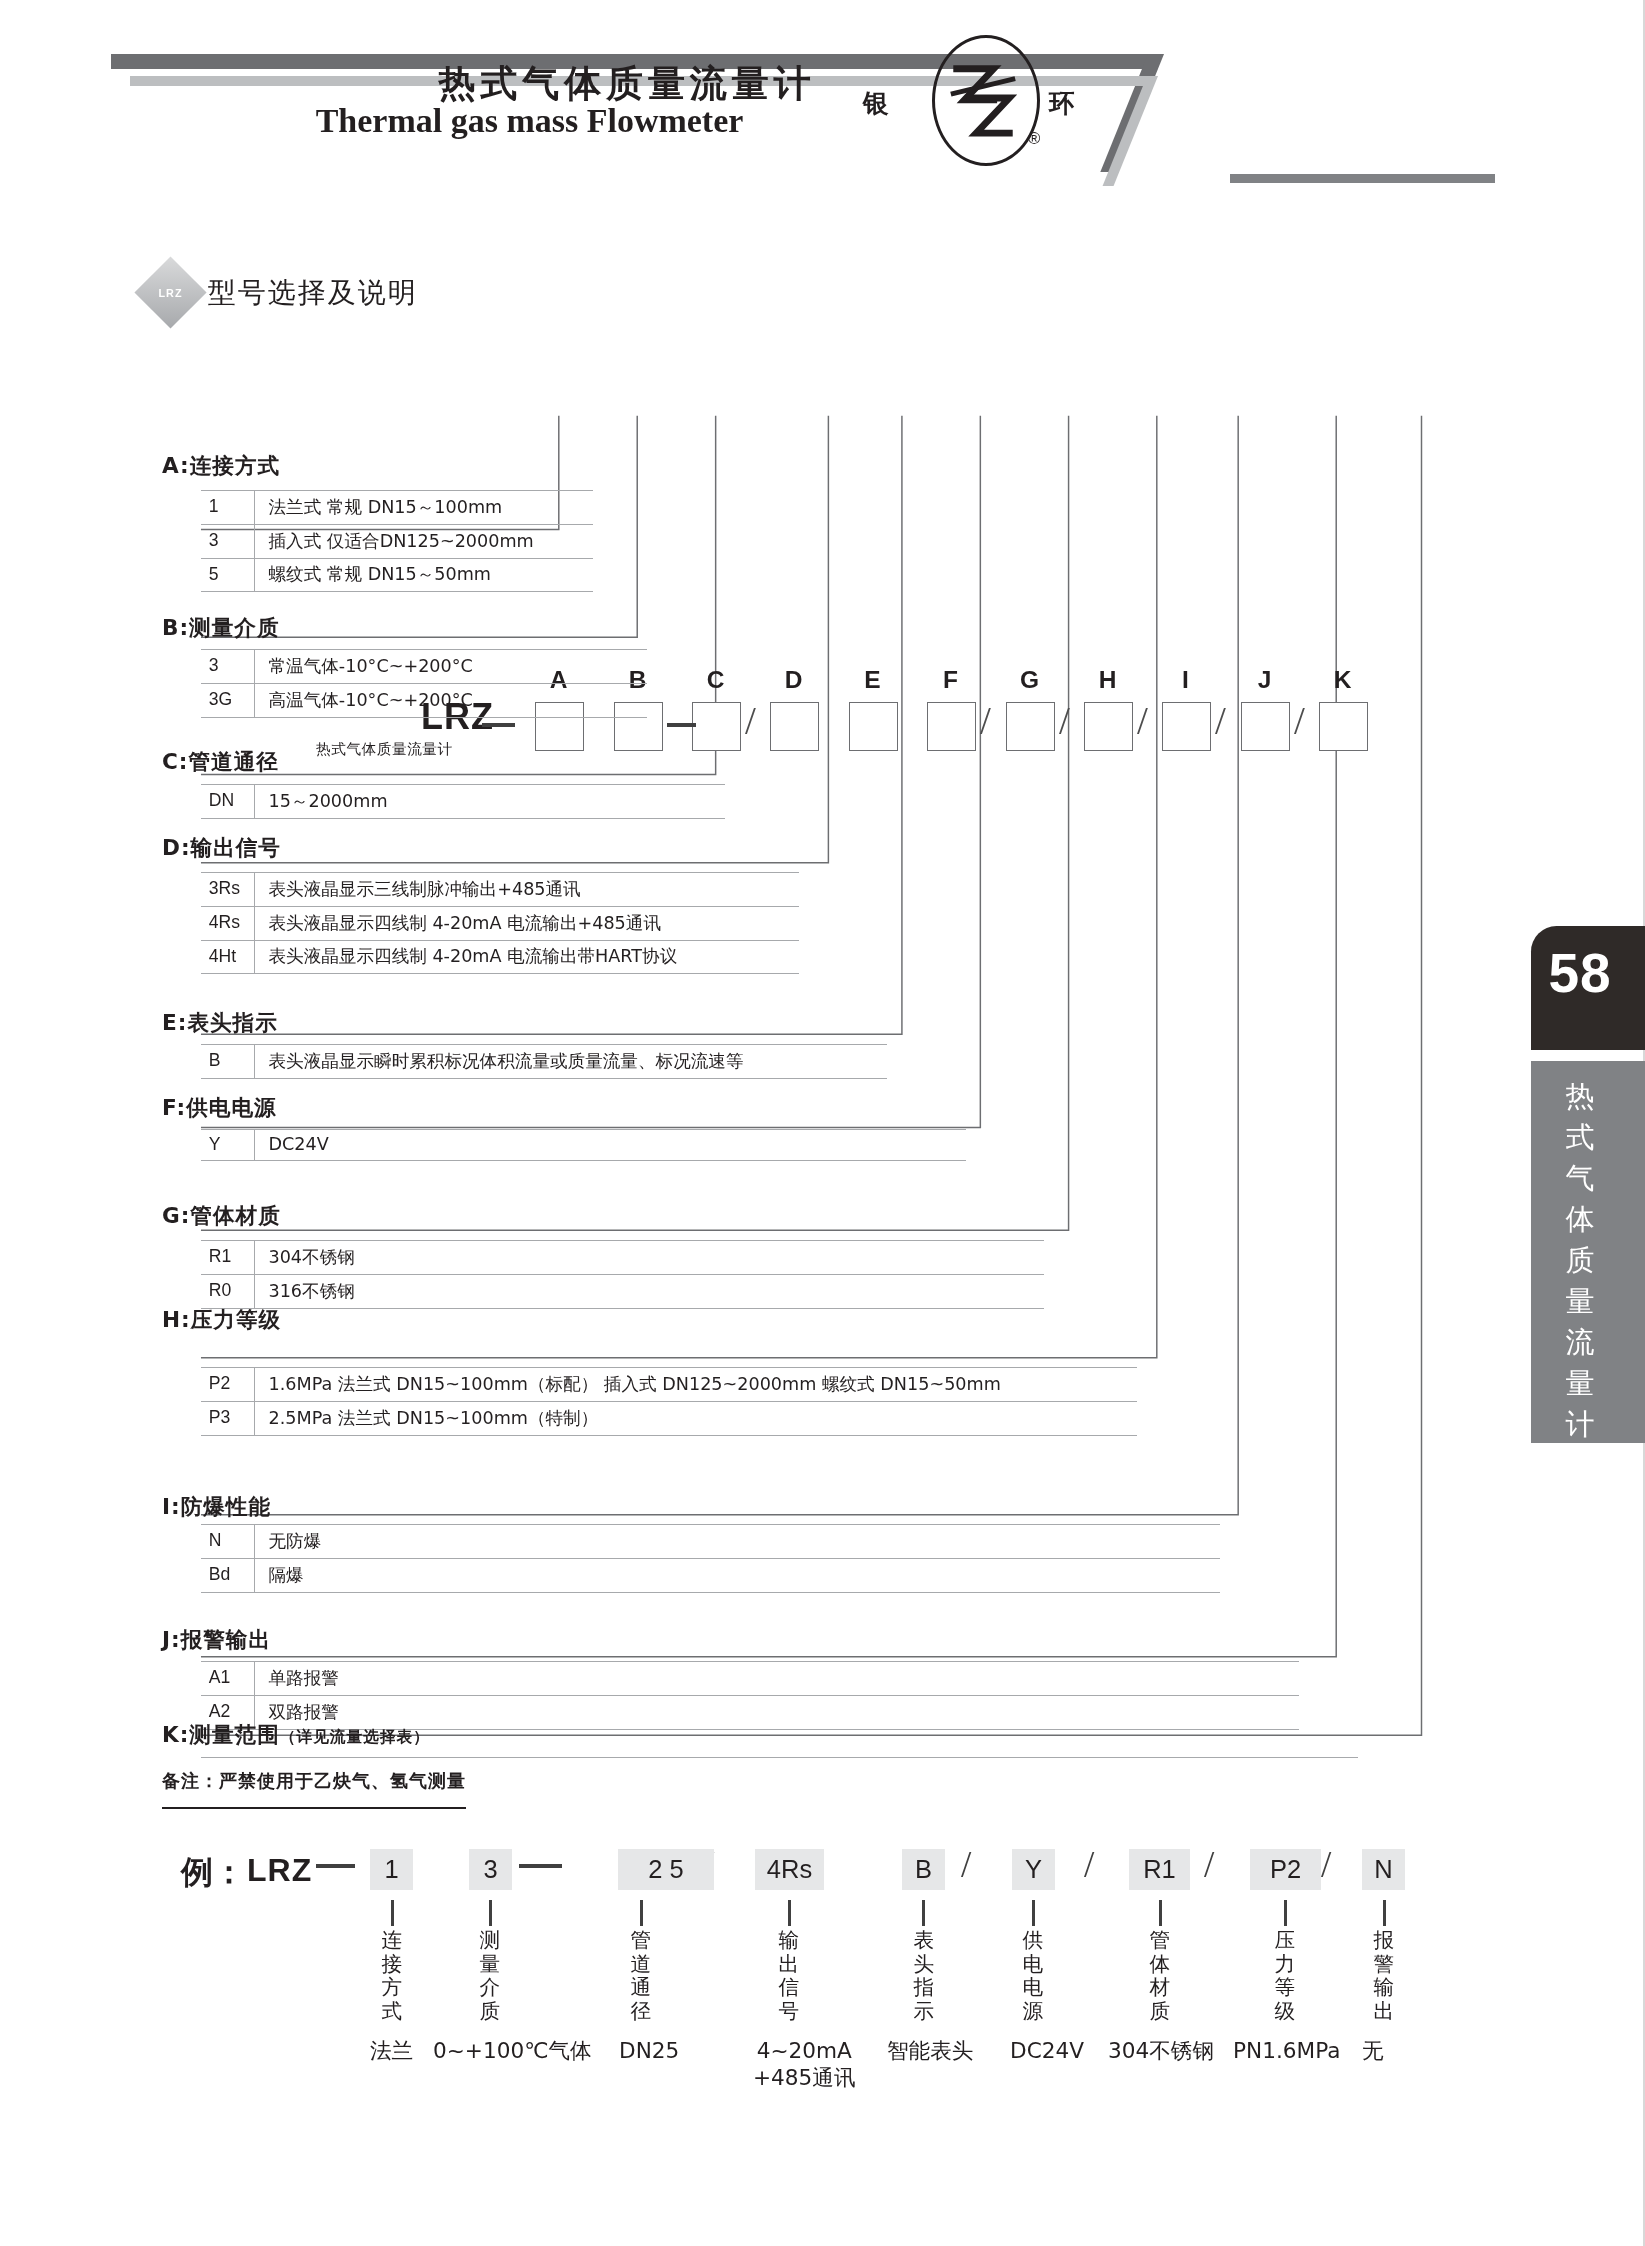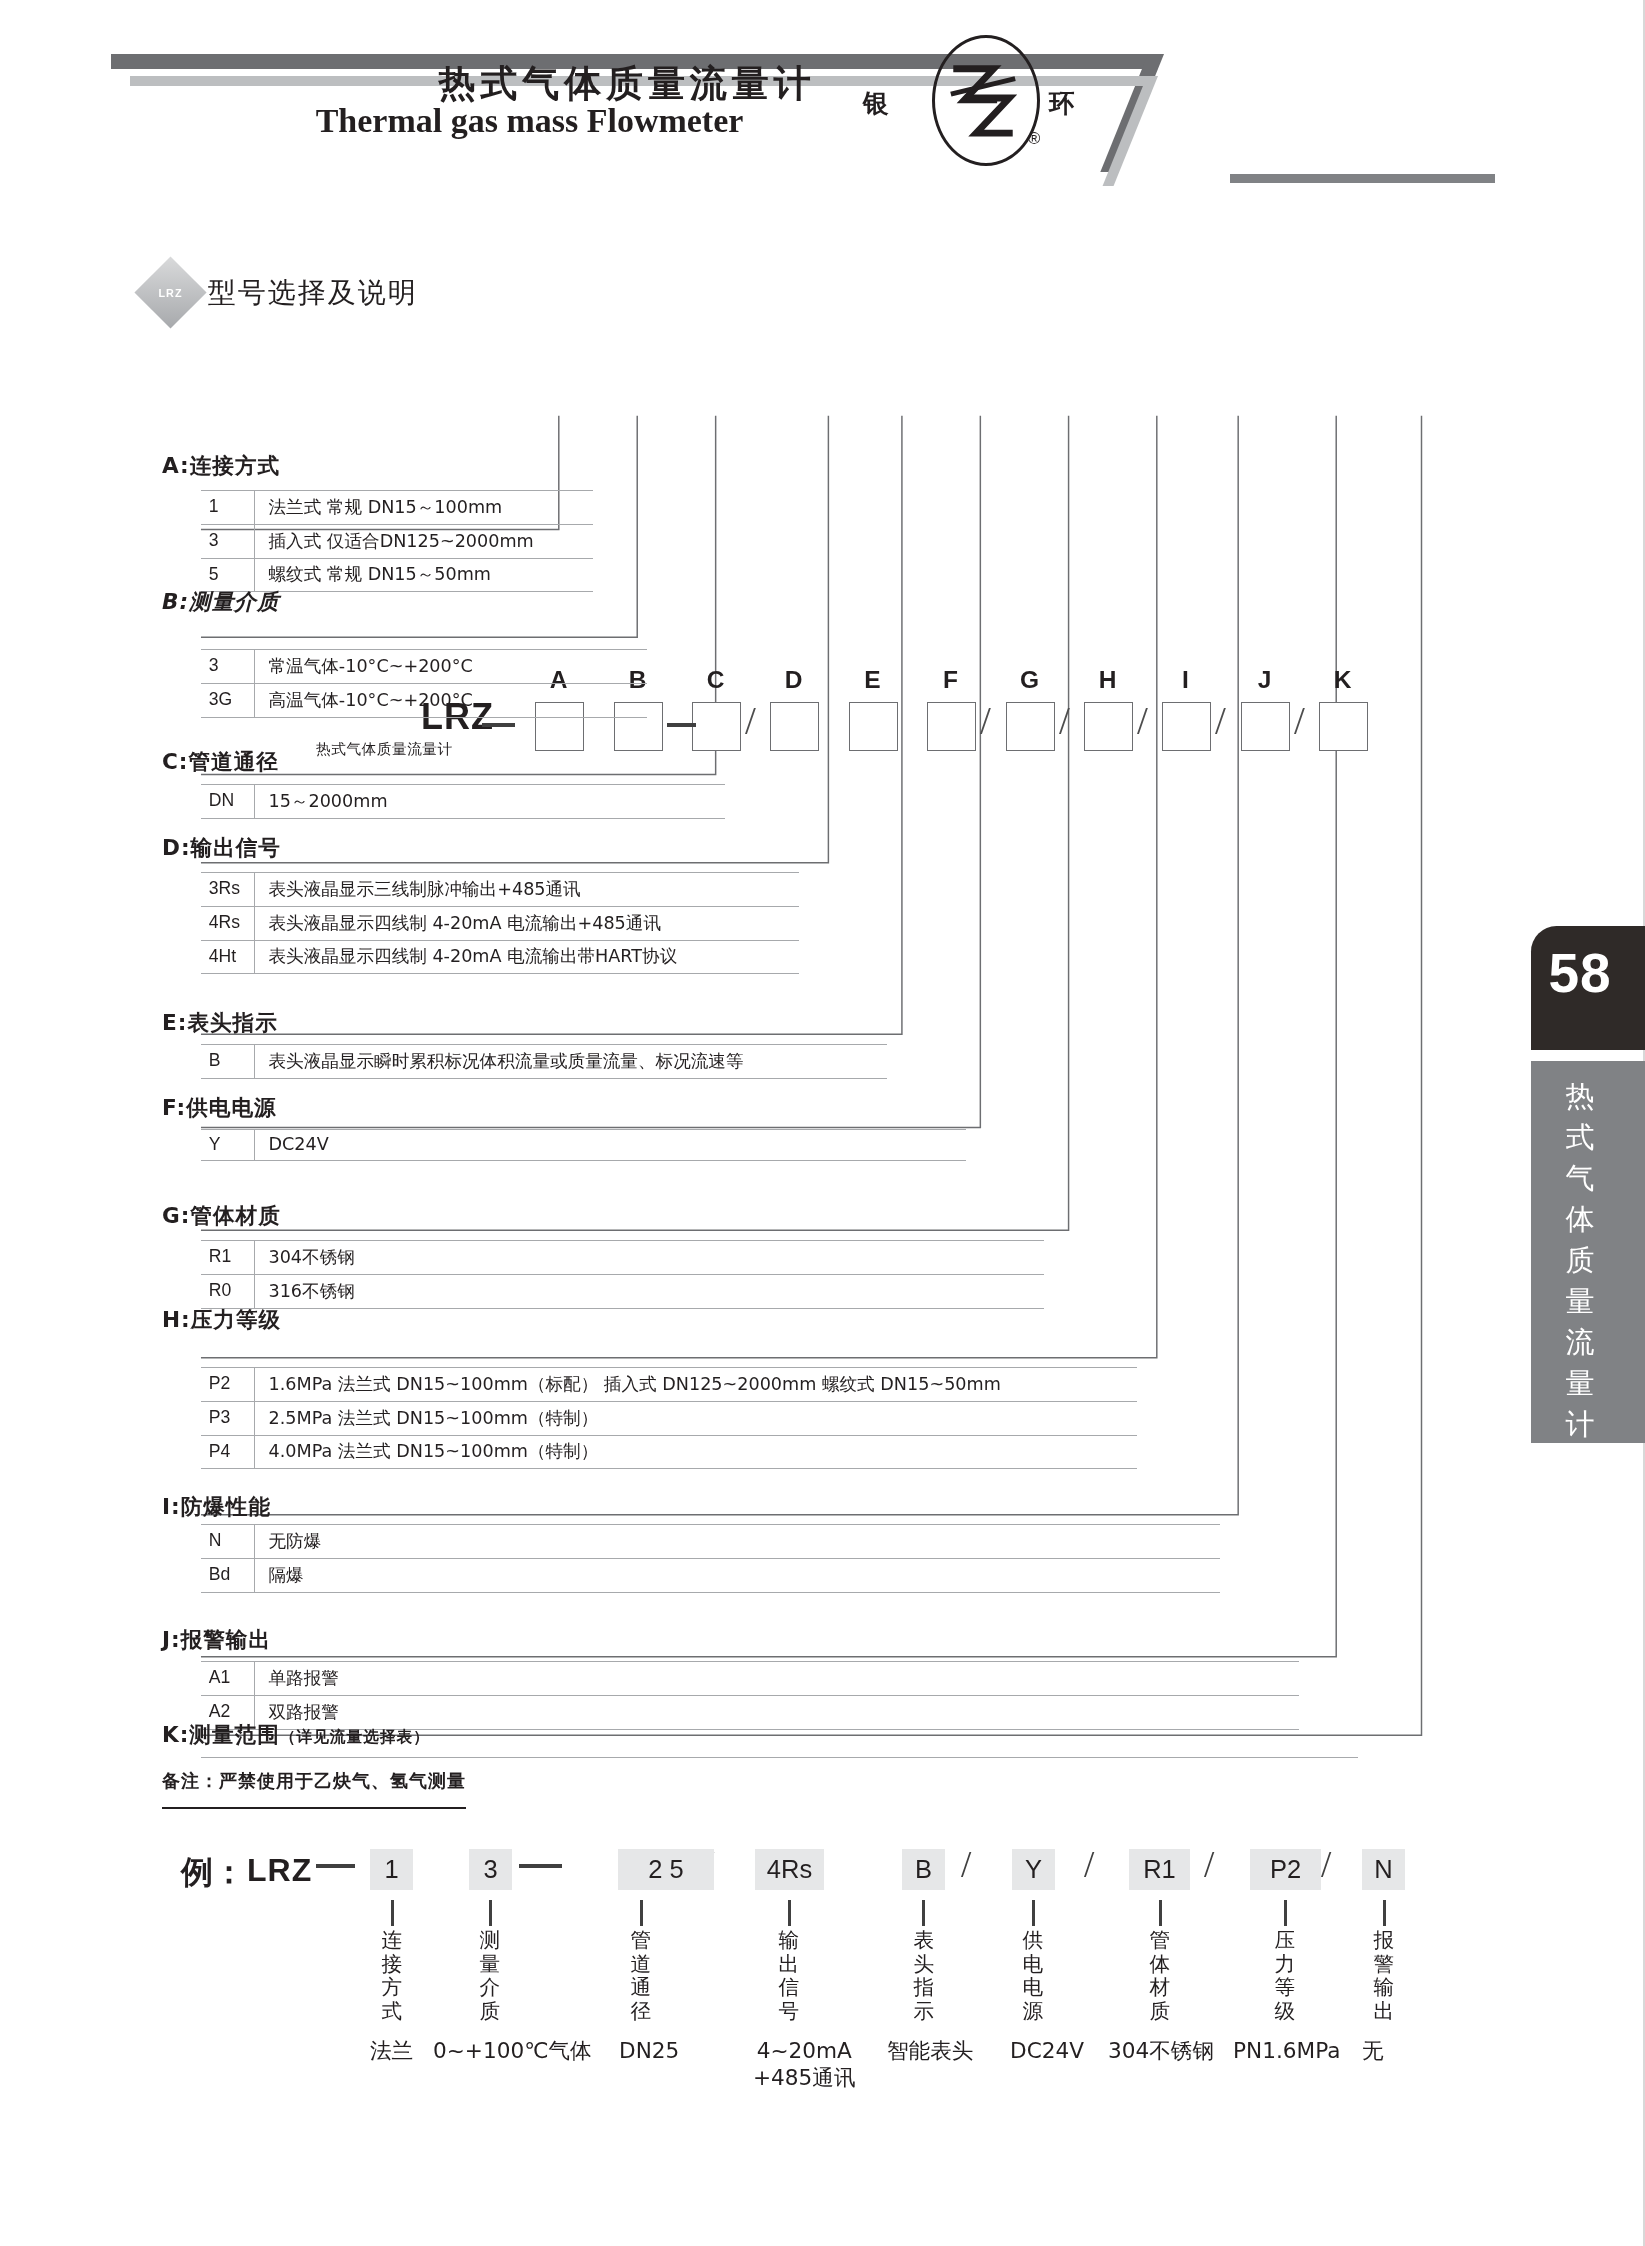--- a/index.html
+++ b/index.html
@@ -220,21 +220,21 @@
           <tr>
             <td class="code">3</td>
             <td class="desc">插入式  仅适合DN125~2000mm</td>
           </tr>
           <tr>
             <td class="code">5</td>
             <td class="desc">螺纹式  常规   DN15～50mm</td>
           </tr>
         </tbody>
       </table>
-      <div class="blk-title" style="left: 162px; top: 587px; font-style: italic;">B:测量介质</div>
+      <div class="blk-title" style="left: 162px; top: 613px;">B:测量介质</div>
       <table class="spec-table" style="left: 201px; top: 649px; width: 446px;">
         <tbody>
           <tr>
             <td class="code">3</td>
             <td class="desc">常温气体-10°C~+200°C</td>
           </tr>
           <tr>
             <td class="code">3G</td>
             <td class="desc">高温气体-10°C~+200°C</td>
           </tr>
@@ -300,24 +300,20 @@
       <div class="blk-title" style="left: 162px; top: 1289px; margin-top: 16px;">H:压力等级</div>
       <table class="spec-table" style="left: 201px; top: 1367px; width: 936px;">
         <tbody>
           <tr>
             <td class="code">P2</td>
             <td class="desc">1.6MPa   法兰式 DN15~100mm（标配）    插入式 DN125~2000mm    螺纹式  DN15~50mm</td>
           </tr>
           <tr>
             <td class="code">P3</td>
             <td class="desc">2.5MPa   法兰式 DN15~100mm（特制）</td>
-          </tr>
-          <tr>
-            <td class="code">P4</td>
-            <td class="desc">4.0MPa   法兰式 DN15~100mm（特制）</td>
           </tr>
         </tbody>
       </table>
       <div class="blk-title" style="left: 162px; top: 1492px;">I:防爆性能</div>
       <table class="spec-table" style="left: 201px; top: 1524px; width: 1019px;">
         <tbody>
           <tr>
             <td class="code">N</td>
             <td class="desc">无防爆</td>
           </tr>

